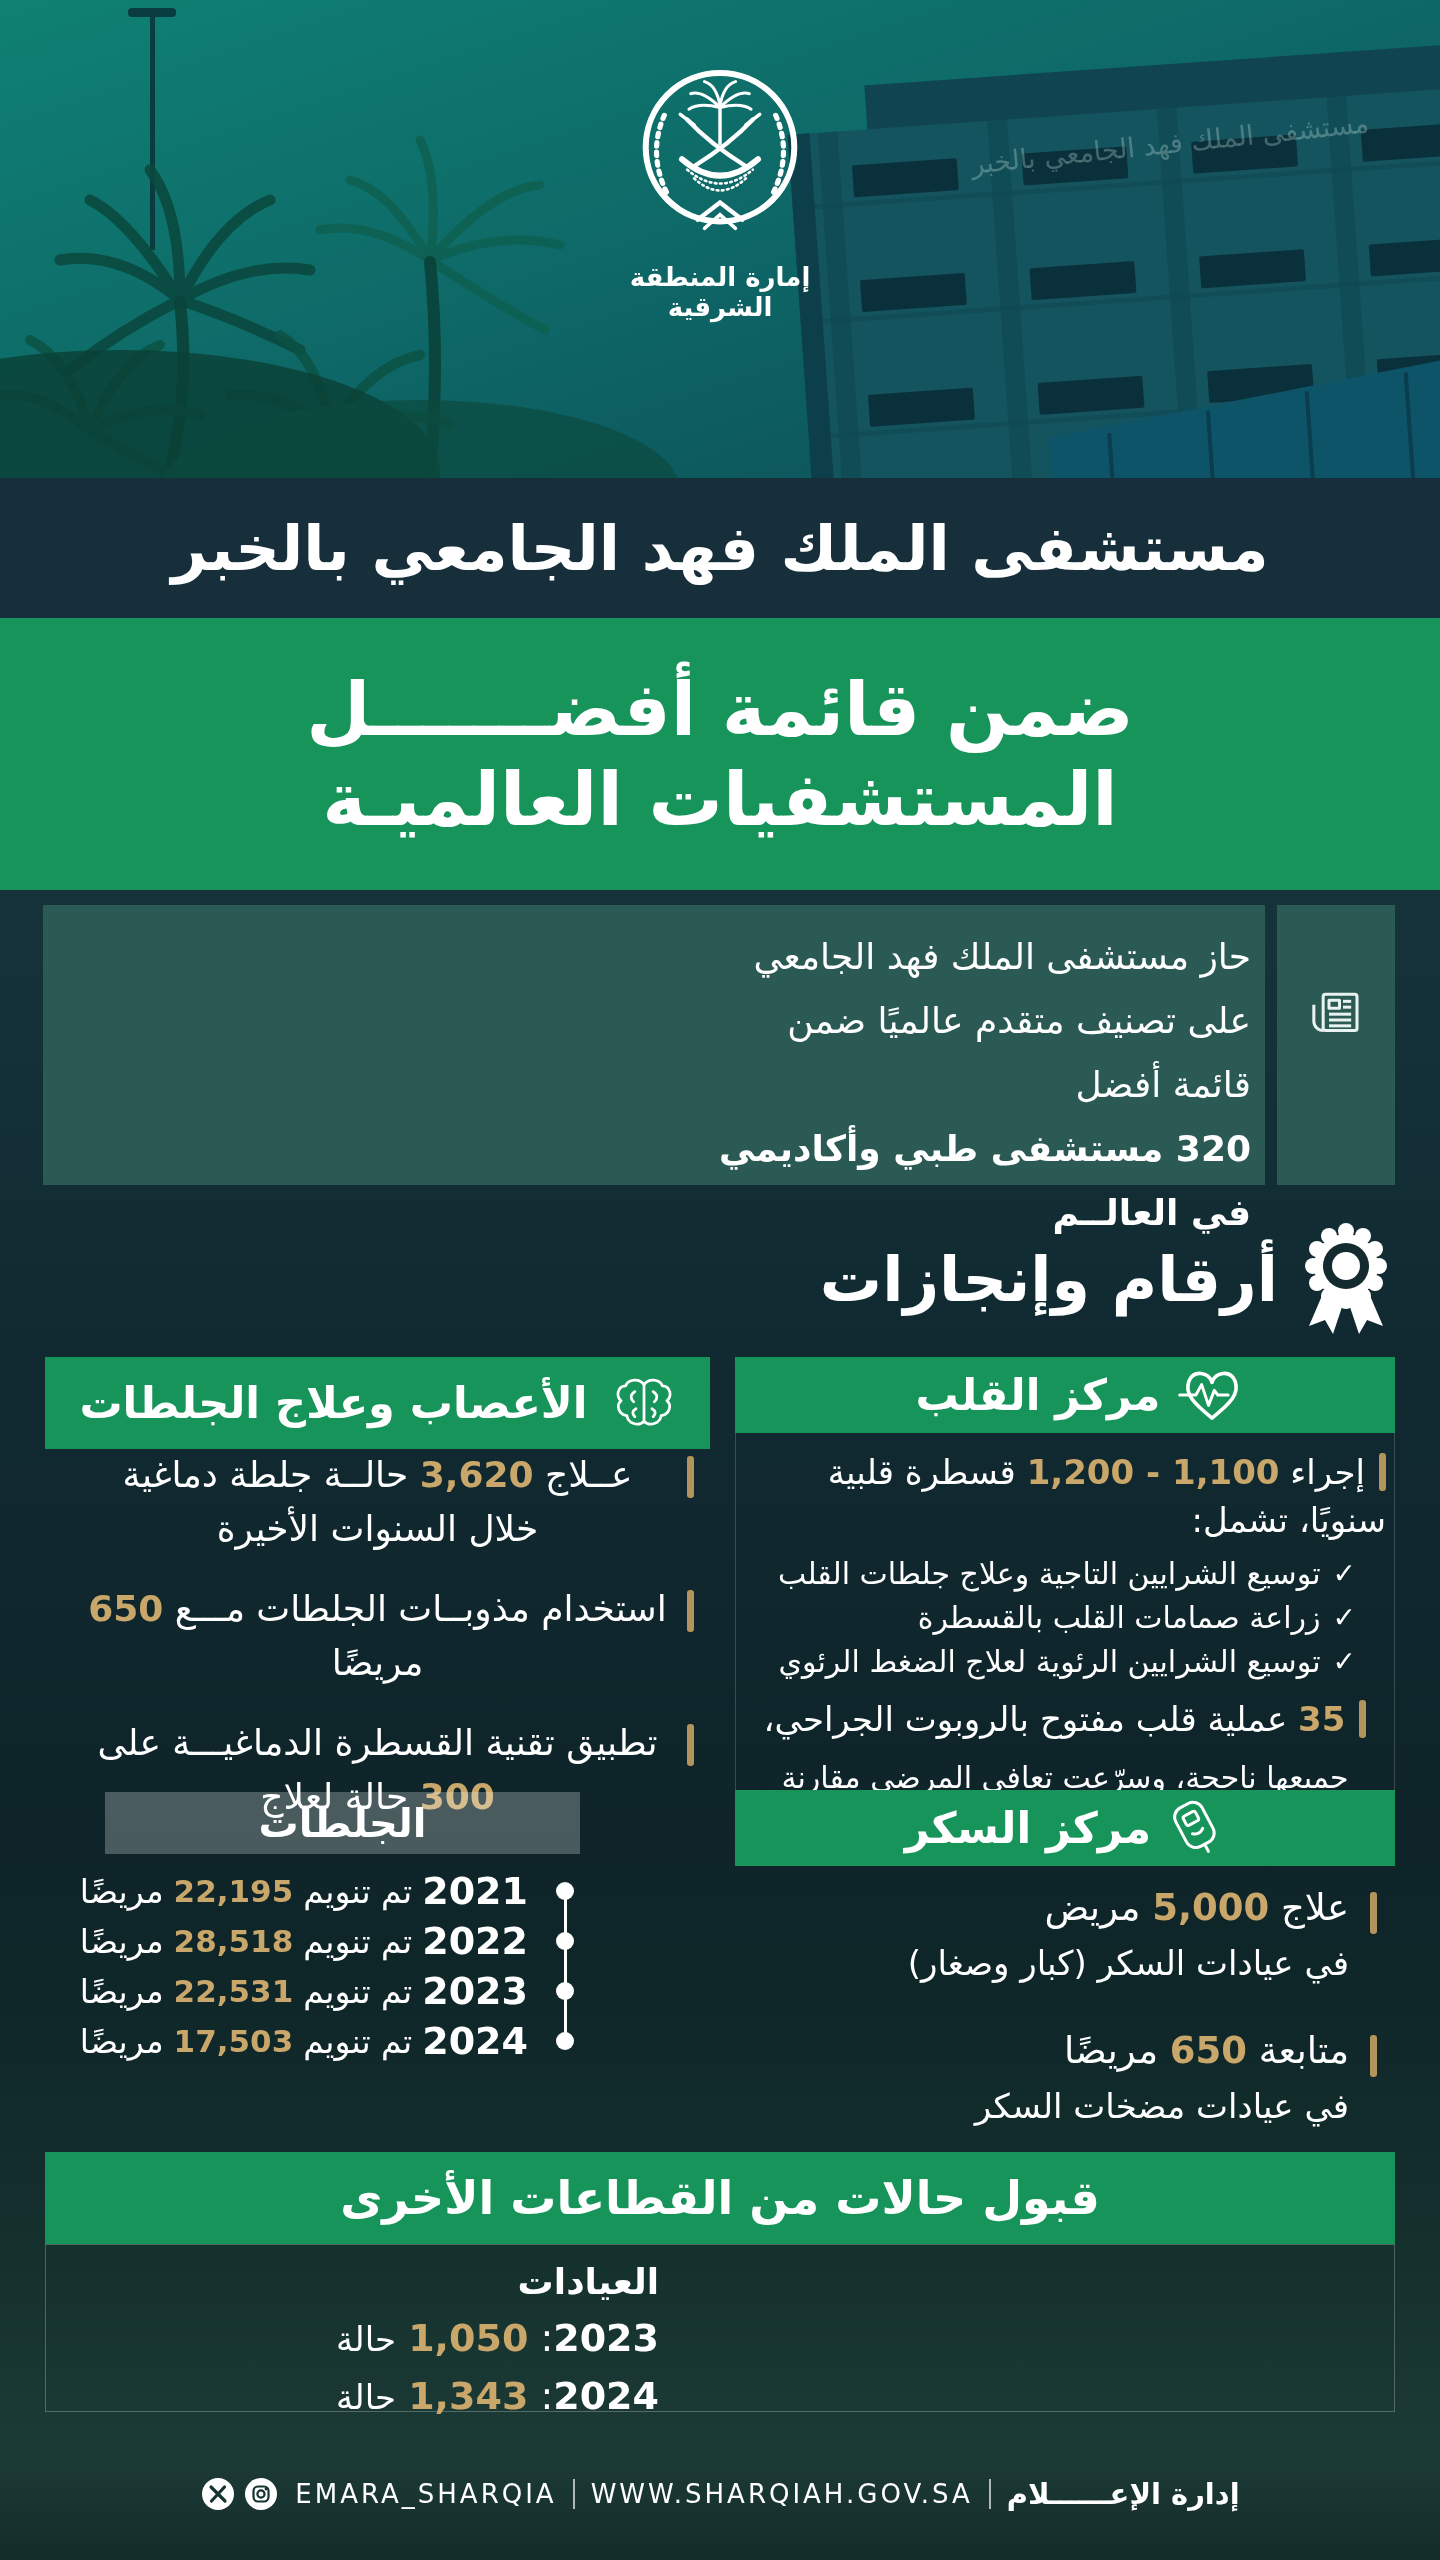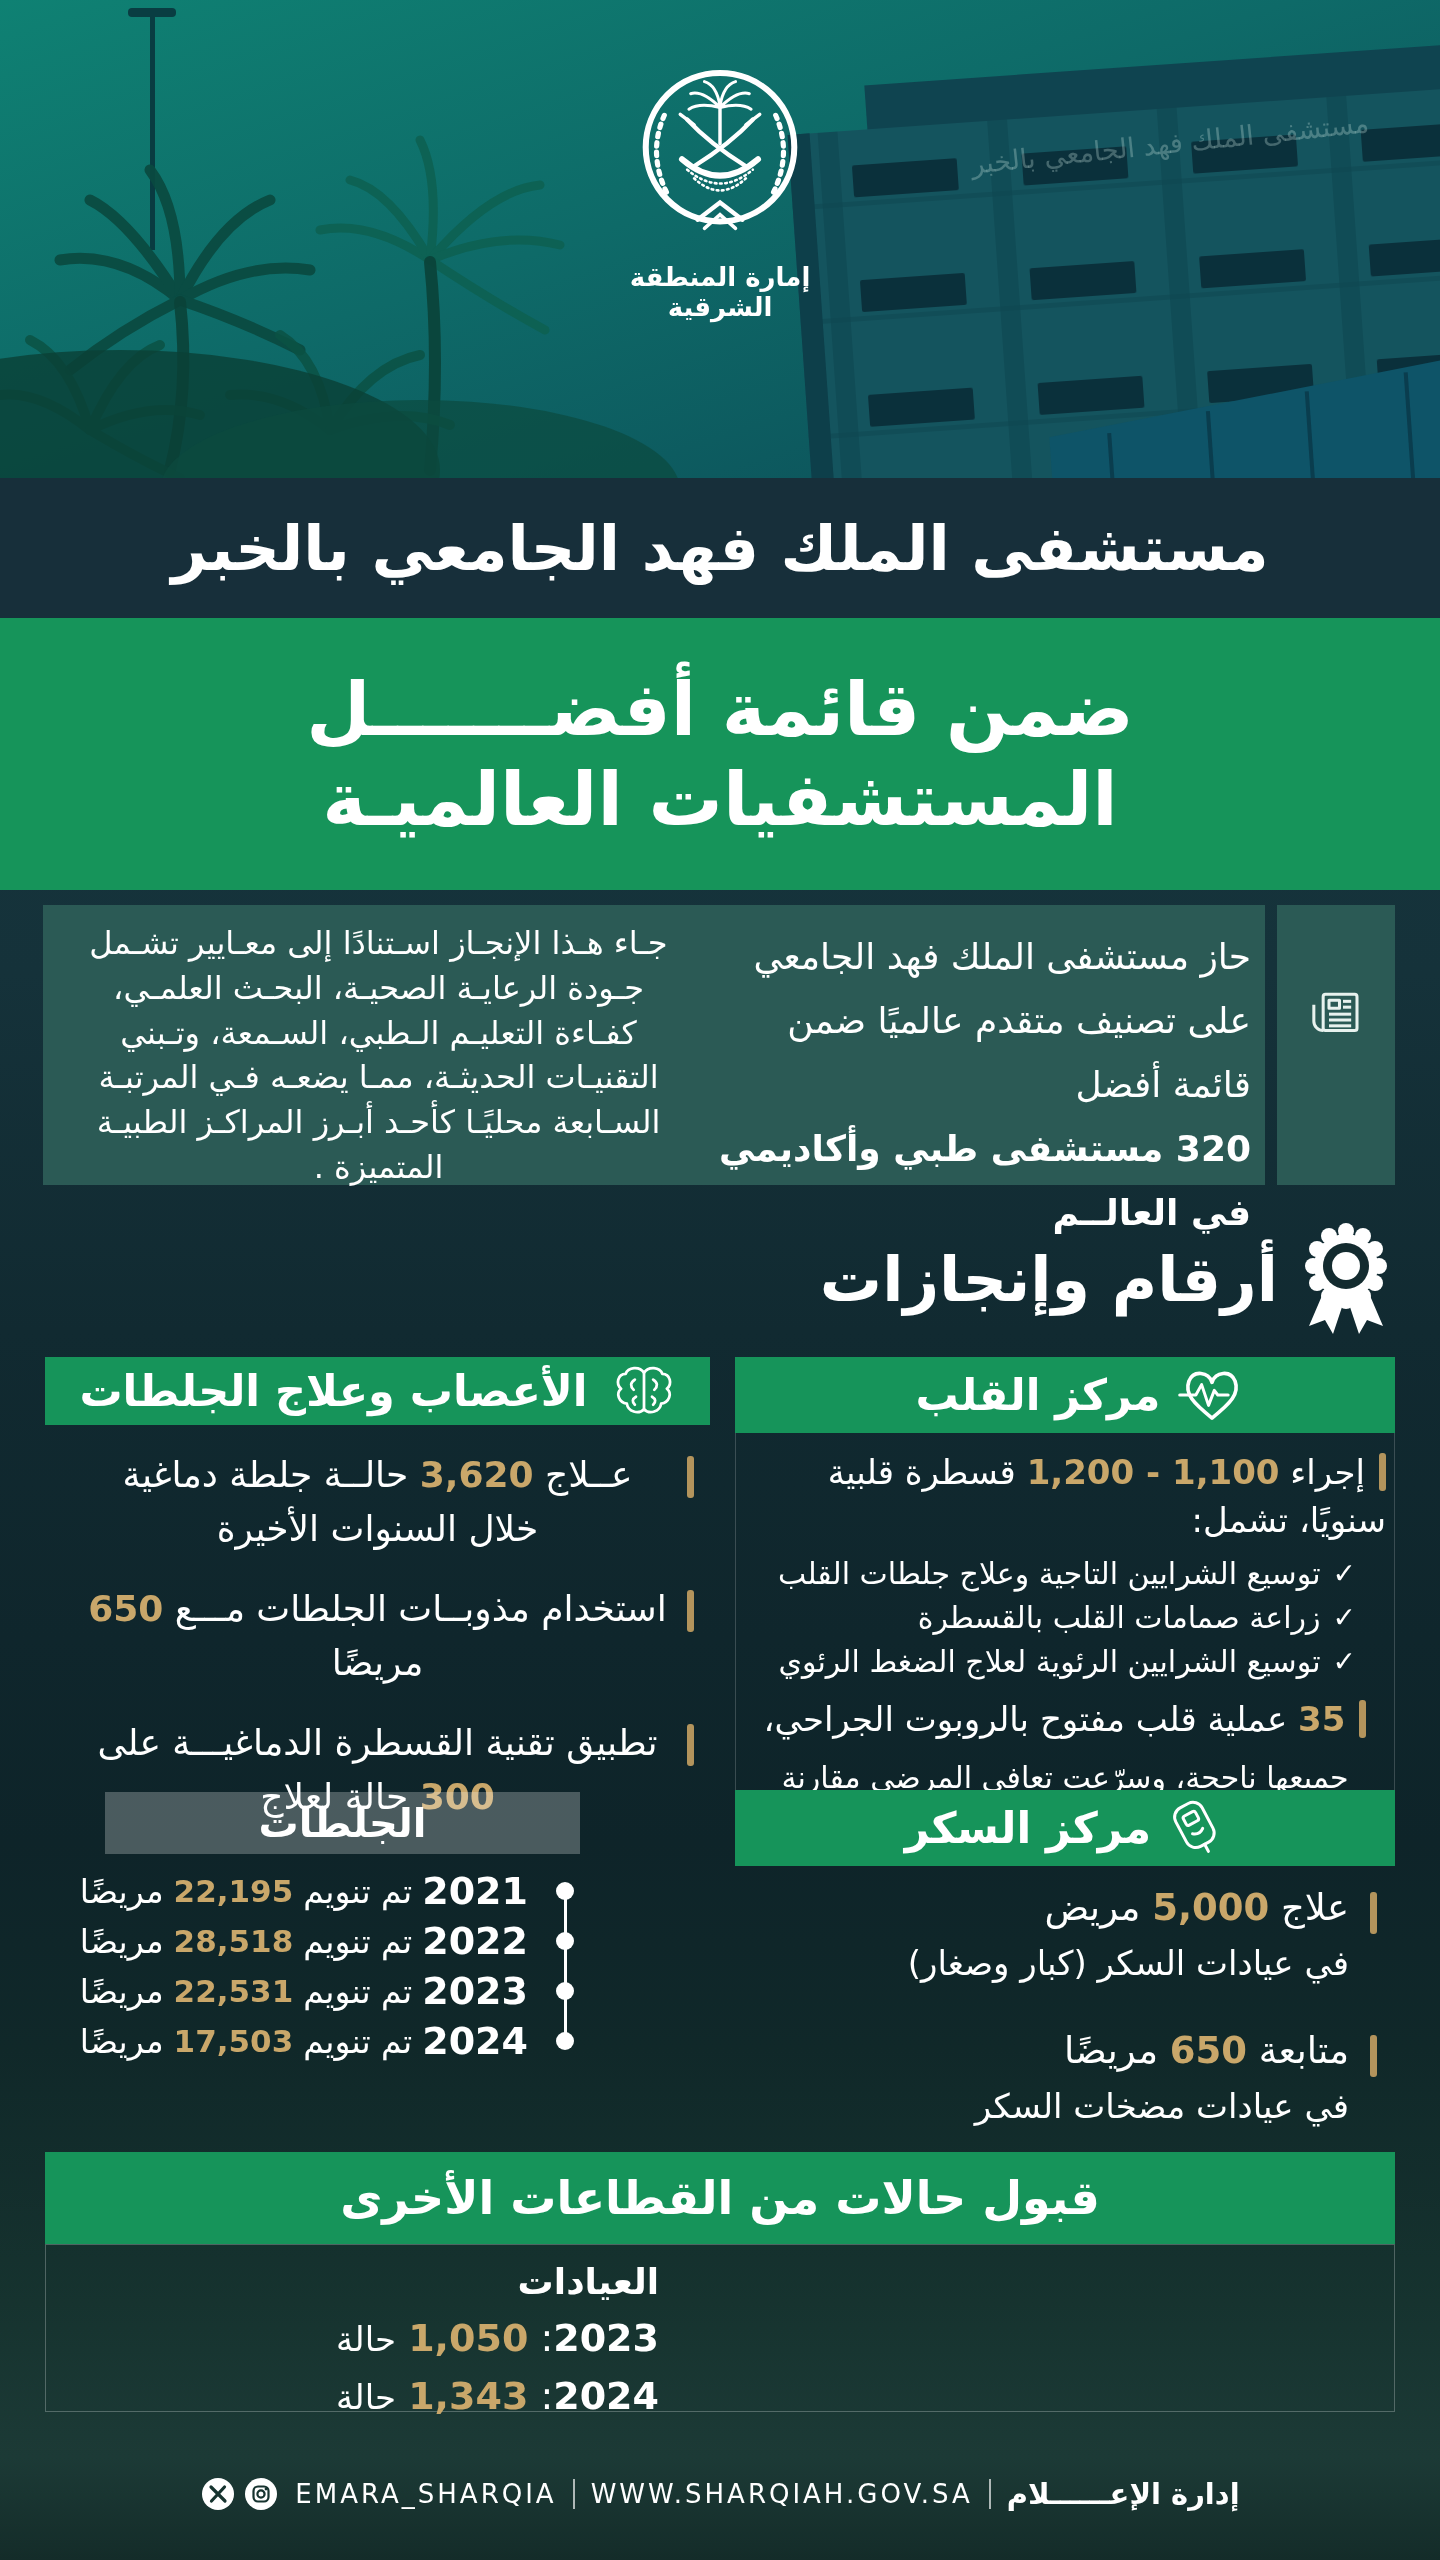--- a/index.html
+++ b/index.html
@@ -34,21 +34,21 @@
   .intro-icon-box { left:1277px; top:905px; width:118px; height:280px; background:#2b5a55; display:flex; justify-content:center; }
   .intro-icon-box svg { margin-top:84px; }
 
   
   .ach-title { top:1222px; right:48px; display:flex; align-items:center; gap:22px; }
   .ach-title .t { font-size:62px; font-weight:bold; direction:rtl; }
 
   
   .ghdr { background:#16945a; display:flex; align-items:center; justify-content:center; gap:16px; }
   .ghdr .t { font-size:43px; font-weight:bold; direction:rtl; }
-  .hdr-neuro  { left:45px;  top:1357px; width:665px; height:68px;gap:24px; }
+  .hdr-neuro  { left:45px;  top:1357px; width:665px; height:92px;gap:24px; }
   .hdr-cardio { left:735px; top:1357px; width:660px; height:76px;padding-left:32px; }
   .hdr-diab   { left:735px; top:1790px; width:660px; height:76px; }
 
   
   .neuro-col { left:45px; top:1448px; width:665px; display:flex; flex-direction:column; gap:26px; }
   .n-bullet { position:relative; padding:0 40px; direction:rtl; text-align:center; font-size:36px; line-height:1.5; }
   .n-bullet .bar { position:absolute; right:16px; top:8px; width:7px; height:42px; background:#b3945c; border-radius:3px; }
 
   
   .strokes { left:105px; top:1792px; width:475px; }
@@ -208,21 +208,20 @@
   <div class="l">ضمن قائمة أفضـــــــل</div>
   <div class="l">المستشفيات العالميـة</div>
 </div>
 
 <div class="abs intro-panel">
   <div class="intro-right">
     <span>حاز مستشفى الملك فهد الجامعي على تصنيف متقدم عالميًا ضمن قائمة أفضل</span>
     <div class="b">320 مستشفى طبي وأكاديمي</div>
     <div class="b">في العالــم</div>
   </div>
-  <div class="intro-left">جـاء هـذا الإنجـاز اسـتنادًا إلى معـايير تشـمل جـودة الرعايـة الصحيـة، البحـث العلمـي، كفـاءة التعليـم الـطبي، السـمعة، وتـبني التقنيـات الحديثـة، ممـا يضعـه فـي المرتبـة السـابعة محليًـا كأحـد أبـرز المراكـز الطبيـة المتميزة .</div>
 </div>
 <div class="abs intro-icon-box">
   <svg width="56" height="48" viewBox="0 0 48 40">
     <g stroke="#e8f2ee" stroke-width="2.6" fill="none" stroke-linejoin="round">
       <rect x="13" y="4" width="29" height="31" rx="2"></rect>
       <path d="M13 35 a8 8 0 0 1 -8 -8 L5 13"></path>
       <rect x="18" y="9" width="9" height="7"></rect>
       <line x1="30" y1="10" x2="37" y2="10"></line>
         <line x1="30" y1="15" x2="37" y2="15"></line>
       <line x1="18" y1="21" x2="37" y2="21"></line>

